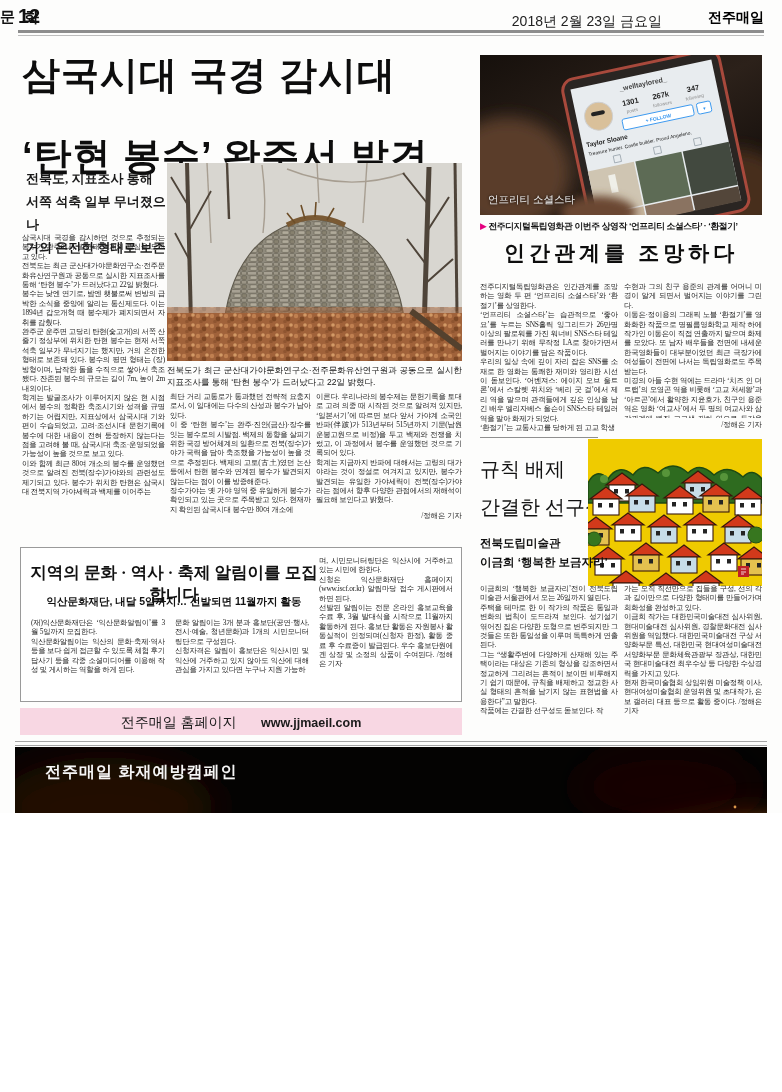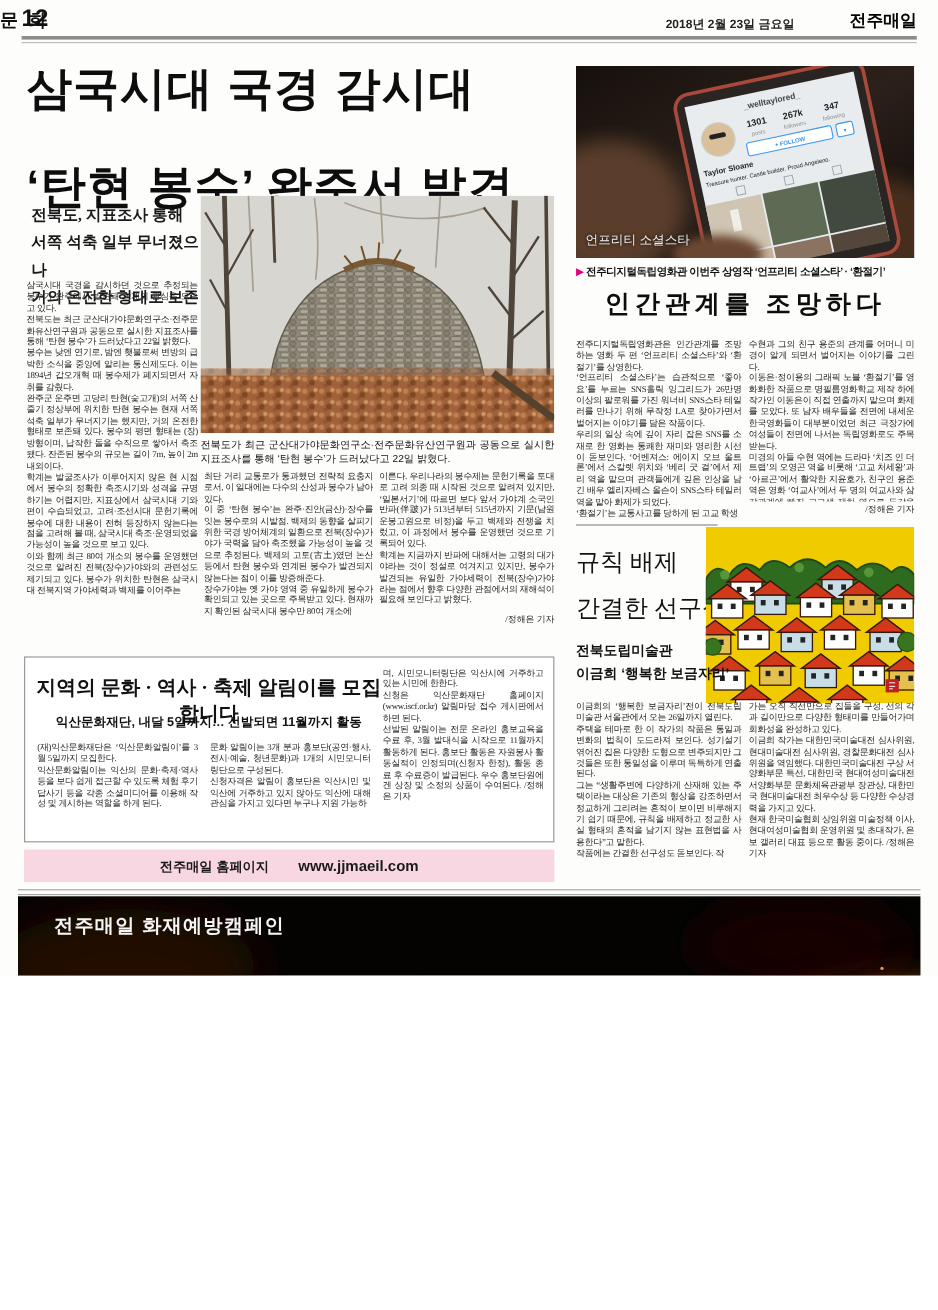--- a/index.html
+++ b/index.html
@@ -14,21 +14,21 @@
   .hl{font-weight:900;color:#0d0d0d;letter-spacing:1px;}
   svg text{font-family:"Liberation Sans","DejaVu Sans",sans-serif;}
 </style>
 </head>
 <body>
 
 <div id="page">
 
   <div class="abs" style="left:18px;top:5px;font-size:20px;font-weight:bold;color:#111;">12</div>
   <div class="abs" style="left:0;right:0;top:8px;text-align:left;font-size:15px;font-weight:900;letter-spacing:9px;color:#111;">문화</div>
-  <div class="abs" style="right:120px;top:13px;font-size:10px;color:#222;font-weight:bold;">2018년 2월 23일 금요일</div>
+  <div class="abs" style="right:120px;top:13px;font-size:14px;color:#222;">2018년 2월 23일 금요일</div>
   <div class="abs" style="right:18px;top:9px;font-size:14px;font-weight:900;color:#000;">전주매일</div>
   <div class="abs" style="left:18px;right:18px;top:30px;height:3px;background:#8d8d8d;"></div>
   <div class="abs" style="left:18px;right:18px;top:35px;height:1px;background:#bdbdbd;"></div>
 
   <div class="abs hl gothic" style="left:22px;top:52px;width:440px;font-size:38px;line-height:46px;">삼국시대 국경 감시대</div>
   <div class="abs hl gothic" style="left:22px;top:101px;width:440px;font-size:38px;line-height:46px;margin-top:32px;">‘탄현 봉수’ 완주서 발견</div>
 
   <div class="abs serif" style="left:26px;top:167px;width:140px;font-size:13px;line-height:23px;font-weight:bold;color:#1a1a1a;white-space:pre-line;">전북도, 지표조사 통해
 서쪽 석축 일부 무너졌으나
 거의 온전한 형태로 보존</div>
@@ -96,21 +96,21 @@
     <div class="abs body" style="left:10px;top:70px;width:134px;height:76px;">(재)익산문화재단은 ‘익산문화알림이’를 3월 5일까지 모집한다.
 익산문화알림이는 익산의 문화·축제·역사 등을 보다 쉽게 접근할 수 있도록 체험 후기 답사기 등을 각종 소셜미디어를 이용해 작성 및 게시하는 역할을 하게 된다.</div>
     <div class="abs body" style="left:154px;top:70px;width:134px;height:76px;">문화 알림이는 3개 분과 홍보단(공연·행사, 전시·예술, 청년문화)과 1개의 시민모니터링단으로 구성된다.
 신청자격은 알림이 홍보단은 익산시민 및 익산에 거주하고 있지 않아도 익산에 대해 관심을 가지고 있다면 누구나 지원 가능하</div>
     <div class="abs body" style="left:298px;top:8px;width:134px;height:138px;">며, 시민모니터링단은 익산시에 거주하고 있는 시민에 한한다.
 신청은 익산문화재단 홈페이지 (www.iscf.or.kr) 알림마당 접수 게시판에서 하면 된다.
 선발된 알림이는 전문 온라인 홍보교육을 수료 후, 3월 발대식을 시작으로 11월까지 활동하게 된다. 홍보단 활동은 자원봉사 활동실적이 인정되며(신청자 한정), 활동 종료 후 수료증이 발급된다. 우수 홍보단원에겐 상장 및 소정의 상품이 수여된다.     /정해은 기자</div>
   </div>
 
   <div class="abs" style="left:20px;top:708px;width:442px;height:27px;background:#f8d7e3;text-align:center;line-height:27px;">
-    <span class="gothic" style="font-size:11px;font-weight:bold;color:#1a1a1a;">전주매일 홈페이지</span>
+    <span class="gothic" style="font-size:14px;font-weight:normal;color:#1a1a1a;">전주매일 홈페이지</span>
     <span class="gothic" style="font-size:12.5px;font-weight:bold;color:#1a1a1a;margin-left:20px;text-align:right;">www.jjmaeil.com</span>
   </div>
 
   <div class="abs" style="left:480px;top:55px;width:282px;height:160px;overflow:hidden;">
     <svg width="282" height="160" viewBox="0 0 282 160">
       <defs>
         <linearGradient id="pbg" x1="0" y1="0" x2="1" y2="1">
           <stop offset="0" stop-color="#16100c"></stop>
             <stop offset="0.5" stop-color="#2c211a"></stop>
             <stop offset="1" stop-color="#0d0907"></stop>

